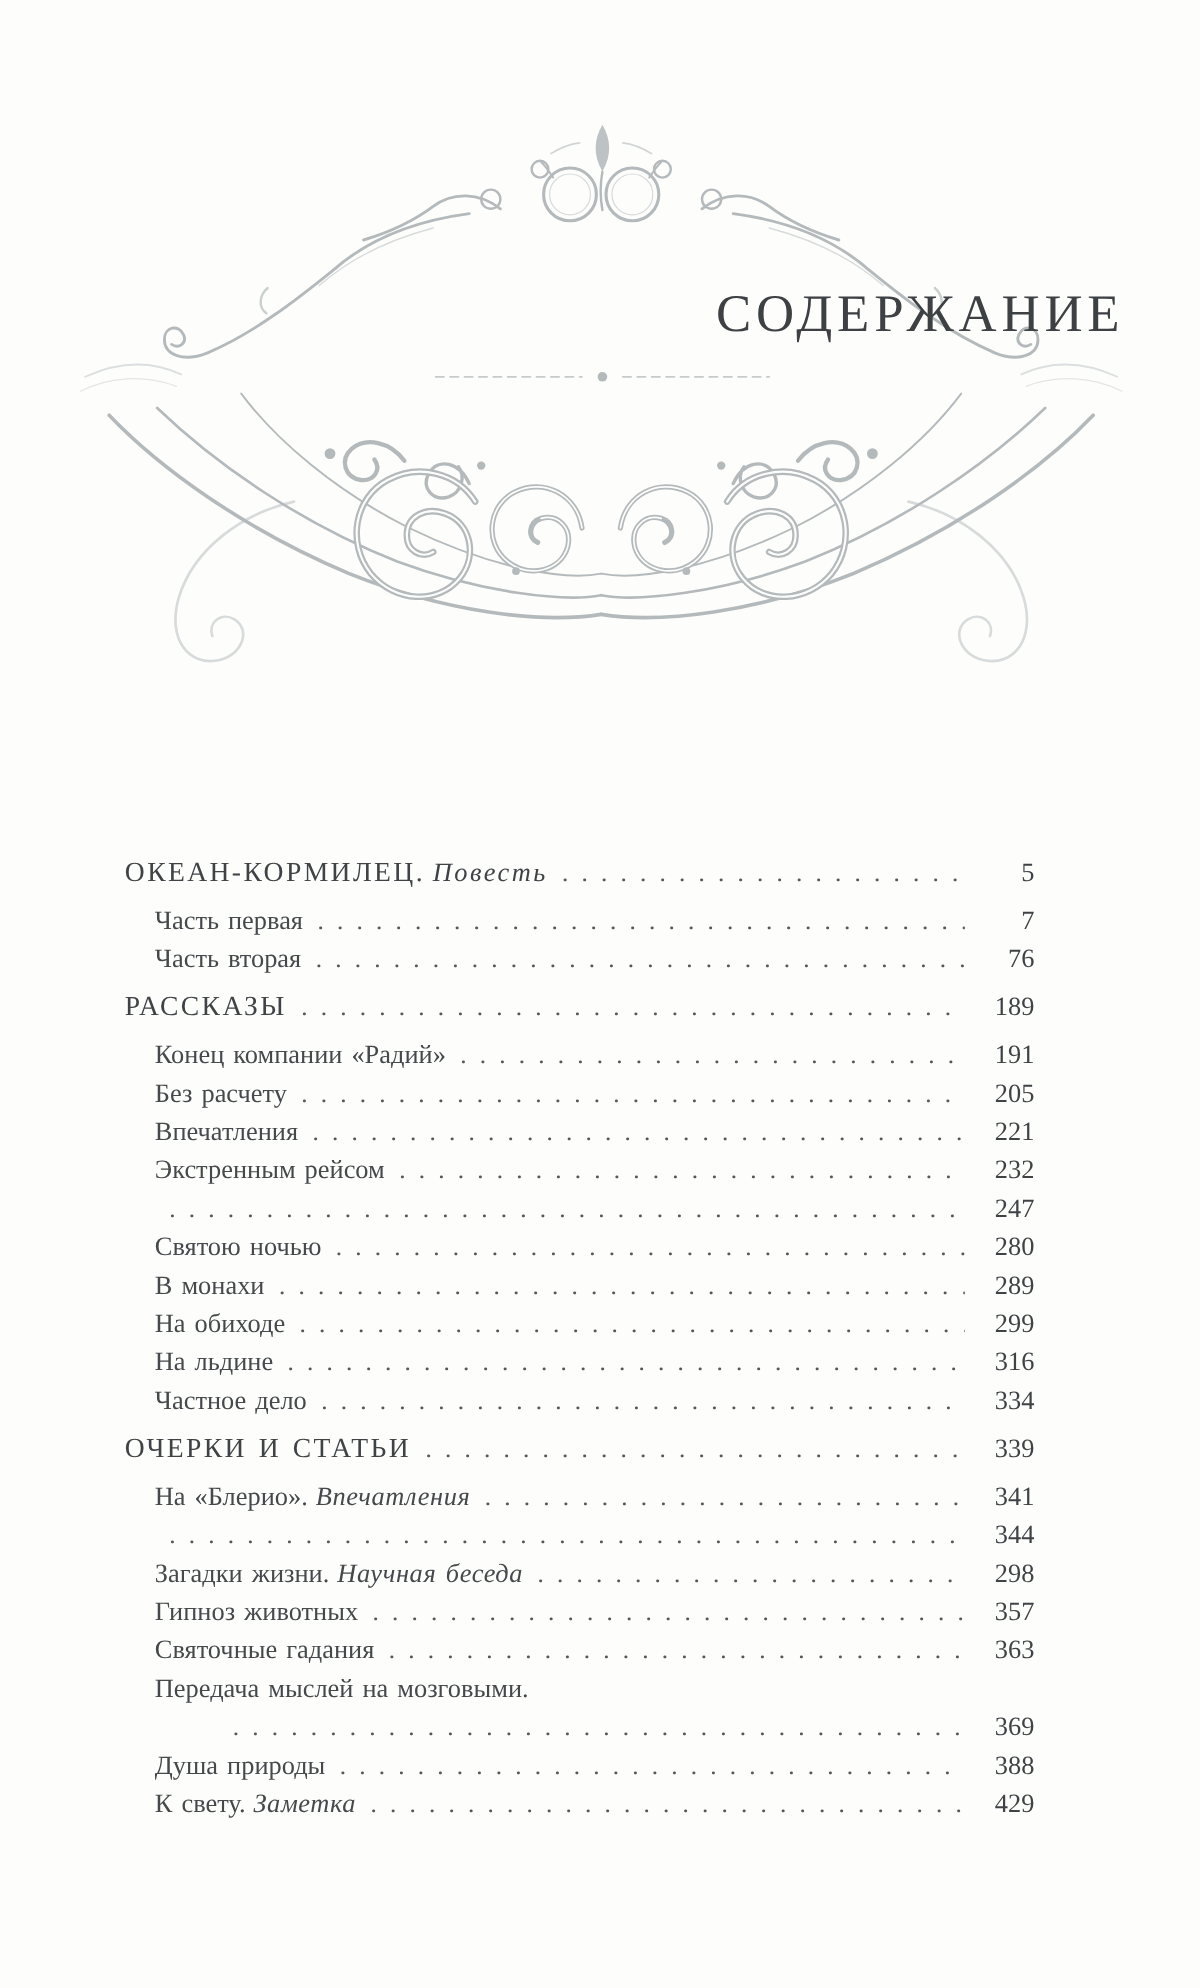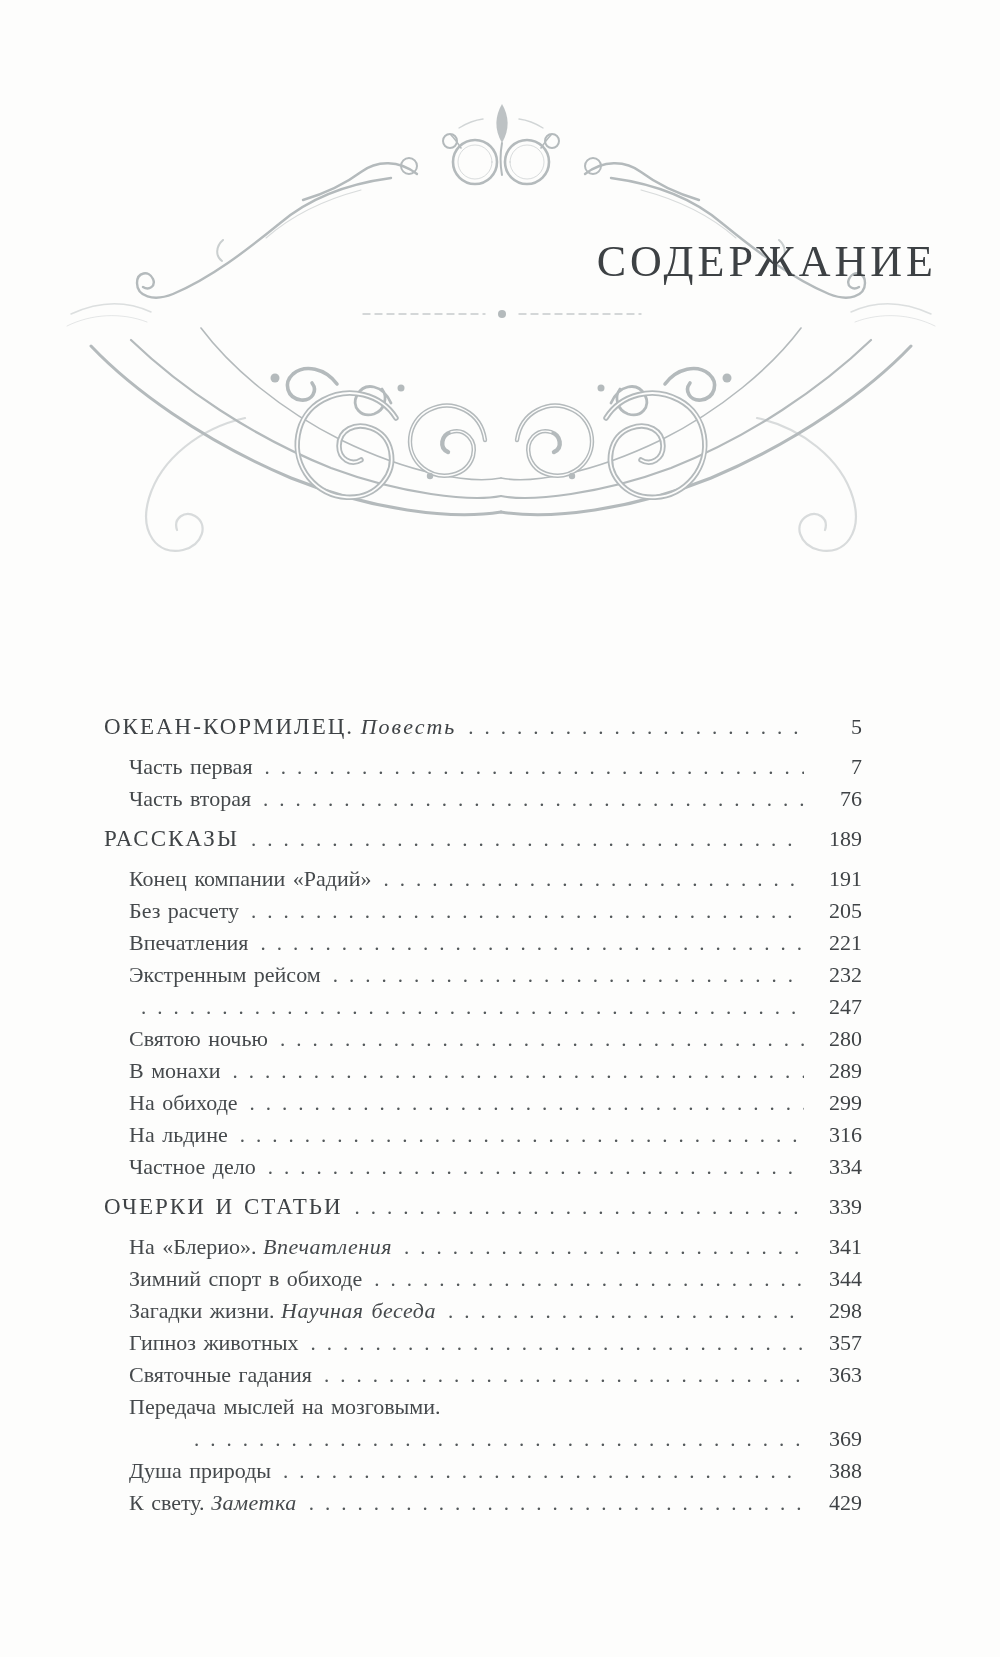--- a/index.html
+++ b/index.html
@@ -202,21 +202,20 @@
         <span class="dots">............................................</span>
         <span class="page-num">339</span>
       </div>
       <div class="row lvl1">
         <span class="label">На «Блерио».</span>
         <span class="label italic">Впечатления</span>
         <span class="dots">............................................</span>
         <span class="page-num">341</span>
       </div>
       <div class="row lvl1">
-        <span class="label">Зимний спорт в обиходе</span>
         <span class="dots">............................................</span>
         <span class="page-num">344</span>
       </div>
       <div class="row lvl1">
         <span class="label">Загадки жизни.</span>
         <span class="label italic">Научная беседа</span>
         <span class="dots">............................................</span>
         <span class="page-num">298</span>
       </div>
       <div class="row lvl1">

